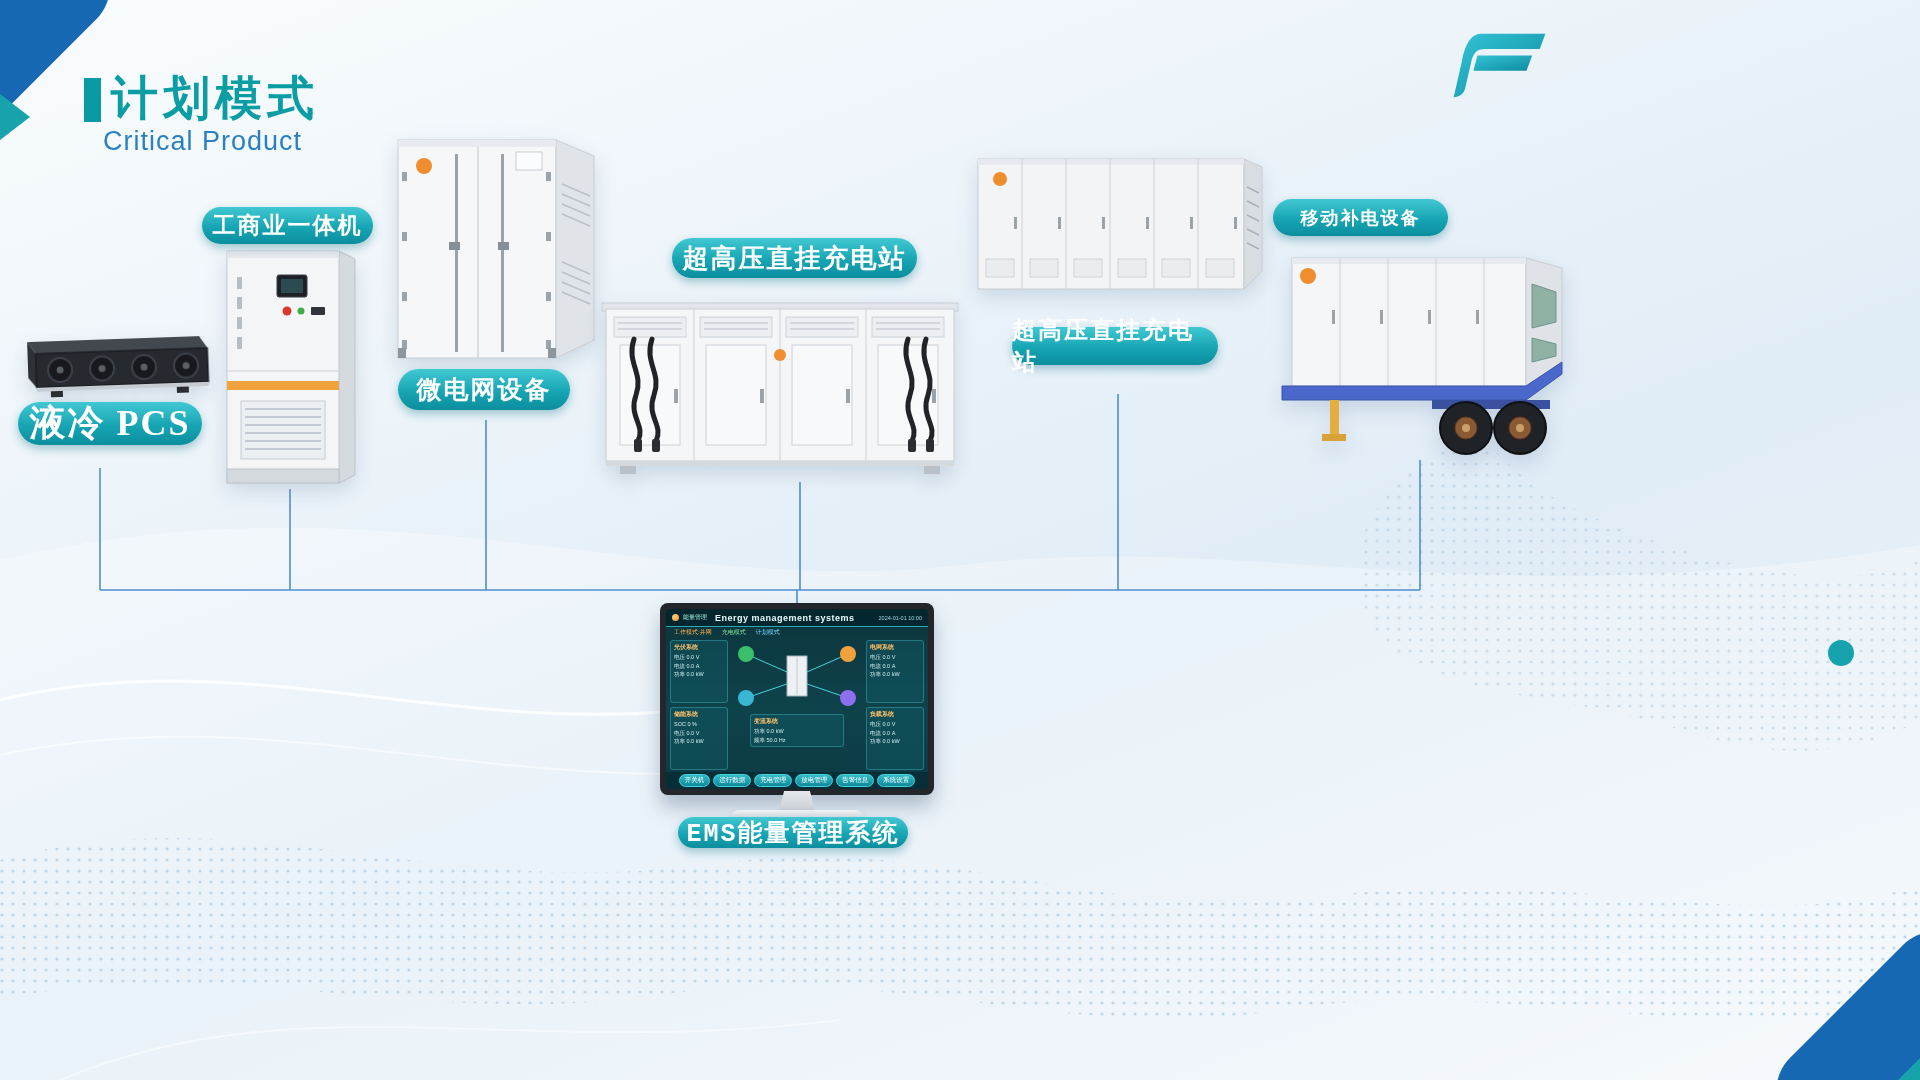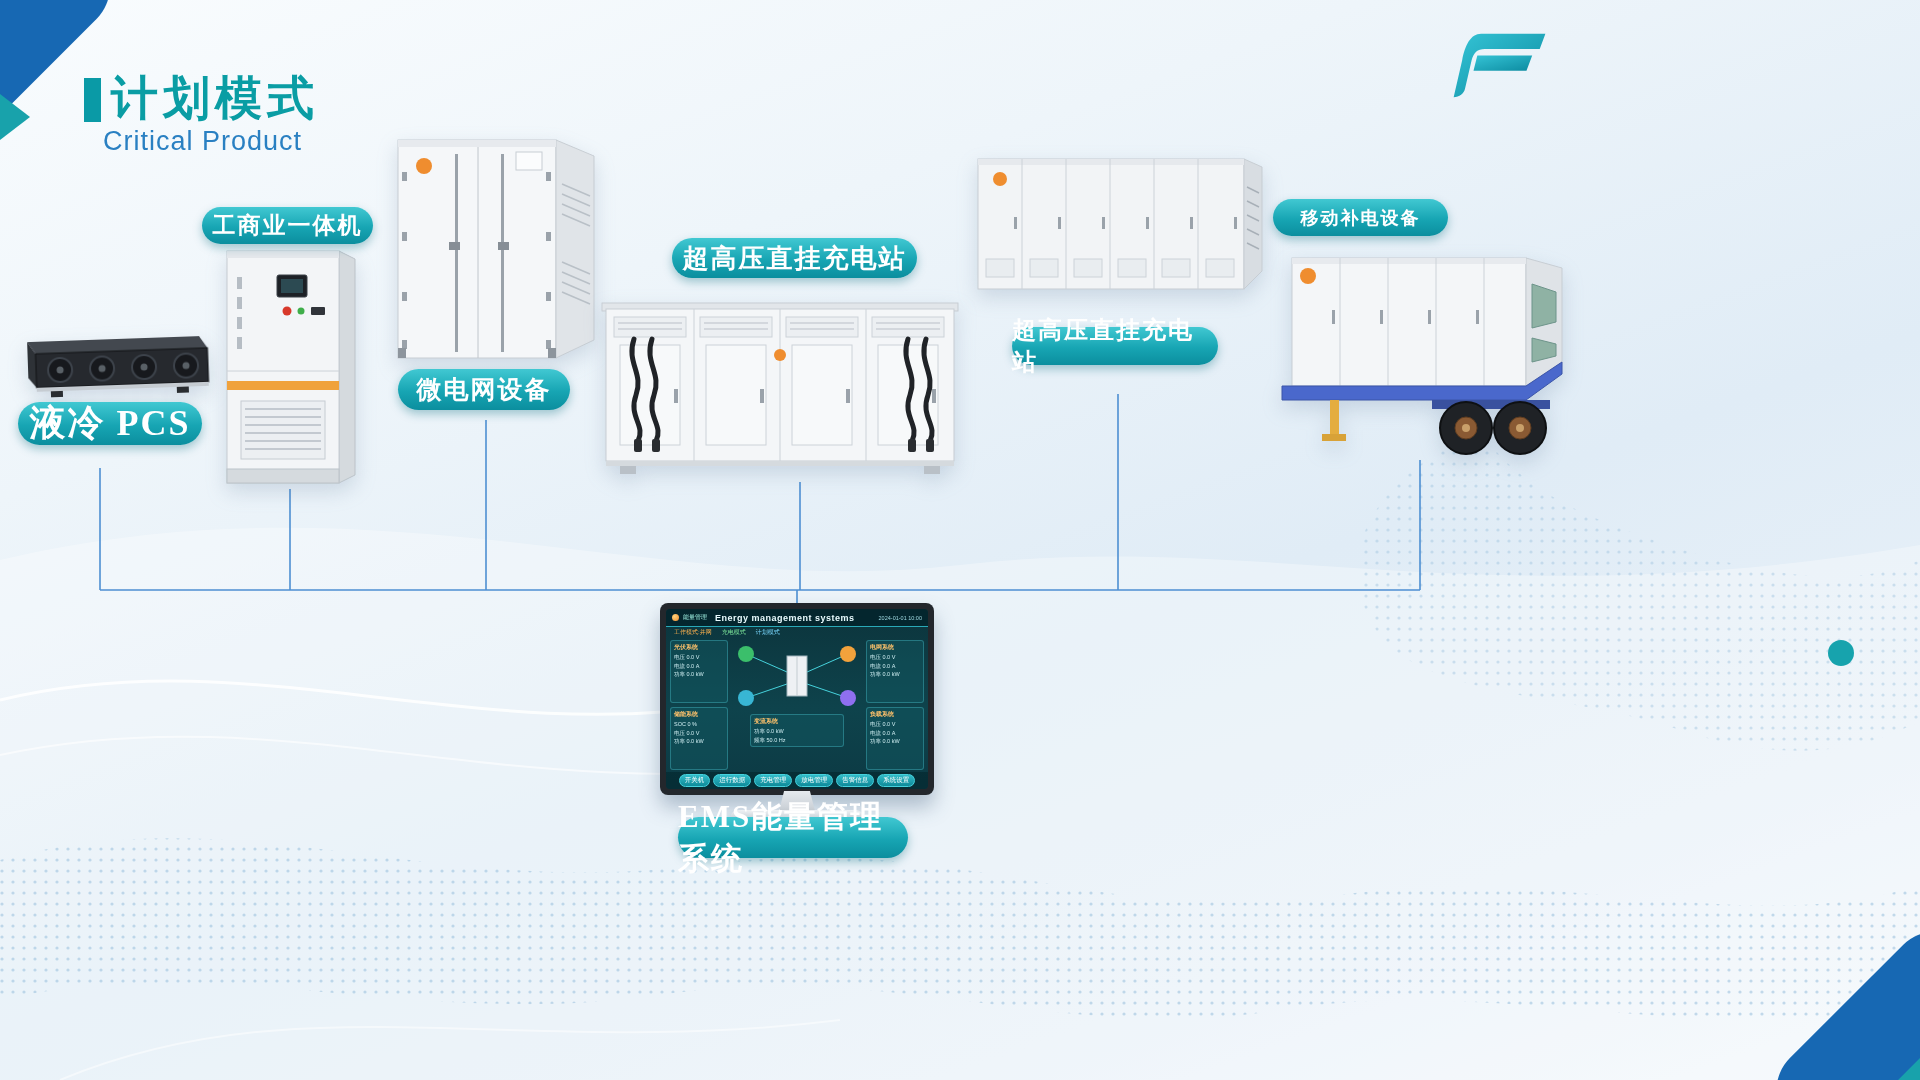--- a/index.html
+++ b/index.html
@@ -25,21 +25,21 @@
   .pill{position:absolute;z-index:6;display:flex;align-items:center;justify-content:center;
     color:#ffffff;font-family:"Liberation Serif",serif;font-weight:700;letter-spacing:2px;
     background:linear-gradient(180deg,#41c8d2 0%,#17a5b3 55%,#0b8e9e 100%);
     border-radius:999px;box-shadow:0 4px 10px rgba(10,110,125,.35);}
   .pill-pcs{left:18px;top:402px;width:184px;height:43px;font-size:36px;}
   .pill-allinone{left:202px;top:207px;width:171px;height:37px;font-size:23px;}
   .pill-microgrid{left:398px;top:369px;width:172px;height:41px;font-size:25px;}
   .pill-charging{left:672px;top:238px;width:245px;height:40px;font-size:26px;}
   .pill-string{left:1012px;top:327px;width:206px;height:38px;font-size:24px;}
   .pill-mobile{left:1273px;top:199px;width:175px;height:37px;font-size:18px;}
-  .pill-ems{left:678px;top:817px;width:230px;height:41px;font-size:31px;}
+  .pill-ems{left:678px;top:817px;width:230px;height:31px;font-size:25px;font-family:Liberation Mono, monospace;}
   .p-pcs{left:24px;top:333px;width:186px;height:66px;transform:rotate(-2deg);}
   .p-cabinet{left:221px;top:241px;width:140px;height:250px;}
   .p-microgrid{left:394px;top:122px;width:206px;height:246px;}
   .p-charging{left:600px;top:293px;width:361px;height:195px;}
   .p-string{left:974px;top:147px;width:291px;height:156px;}
   .p-mobile{left:1274px;top:250px;width:291px;height:216px;}
   
   .monitor{position:absolute;left:660px;top:603px;width:274px;height:260px;z-index:3;}
   .monitor-frame{position:absolute;left:0;top:0;width:274px;height:192px;background:#23272c;border-radius:8px;
     padding:6px;box-sizing:border-box;box-shadow:0 12px 20px rgba(60,90,120,.35);}

